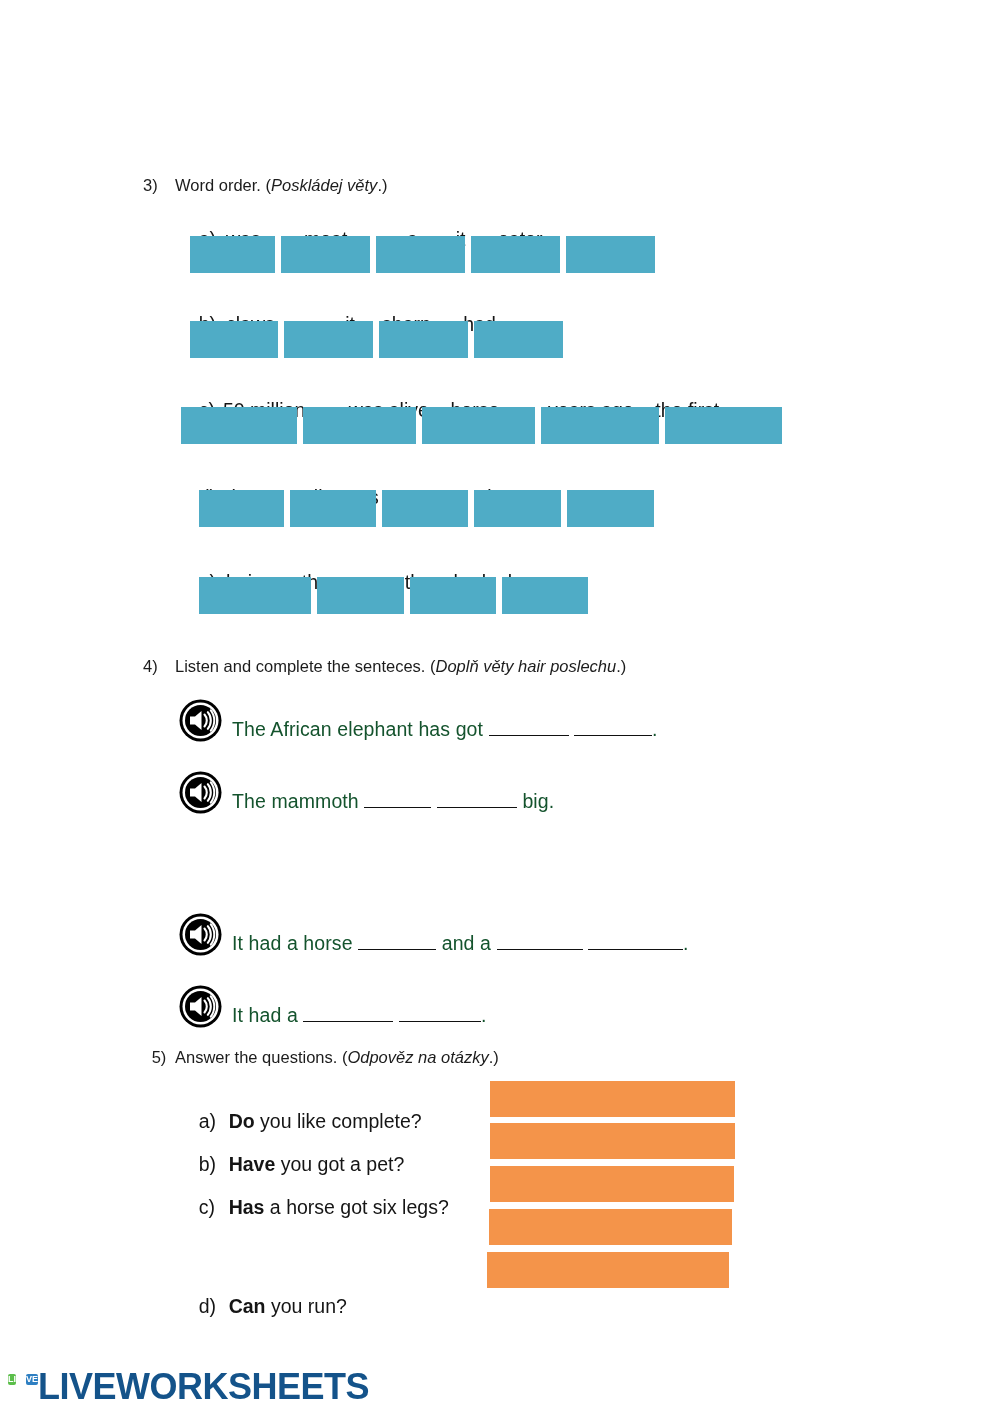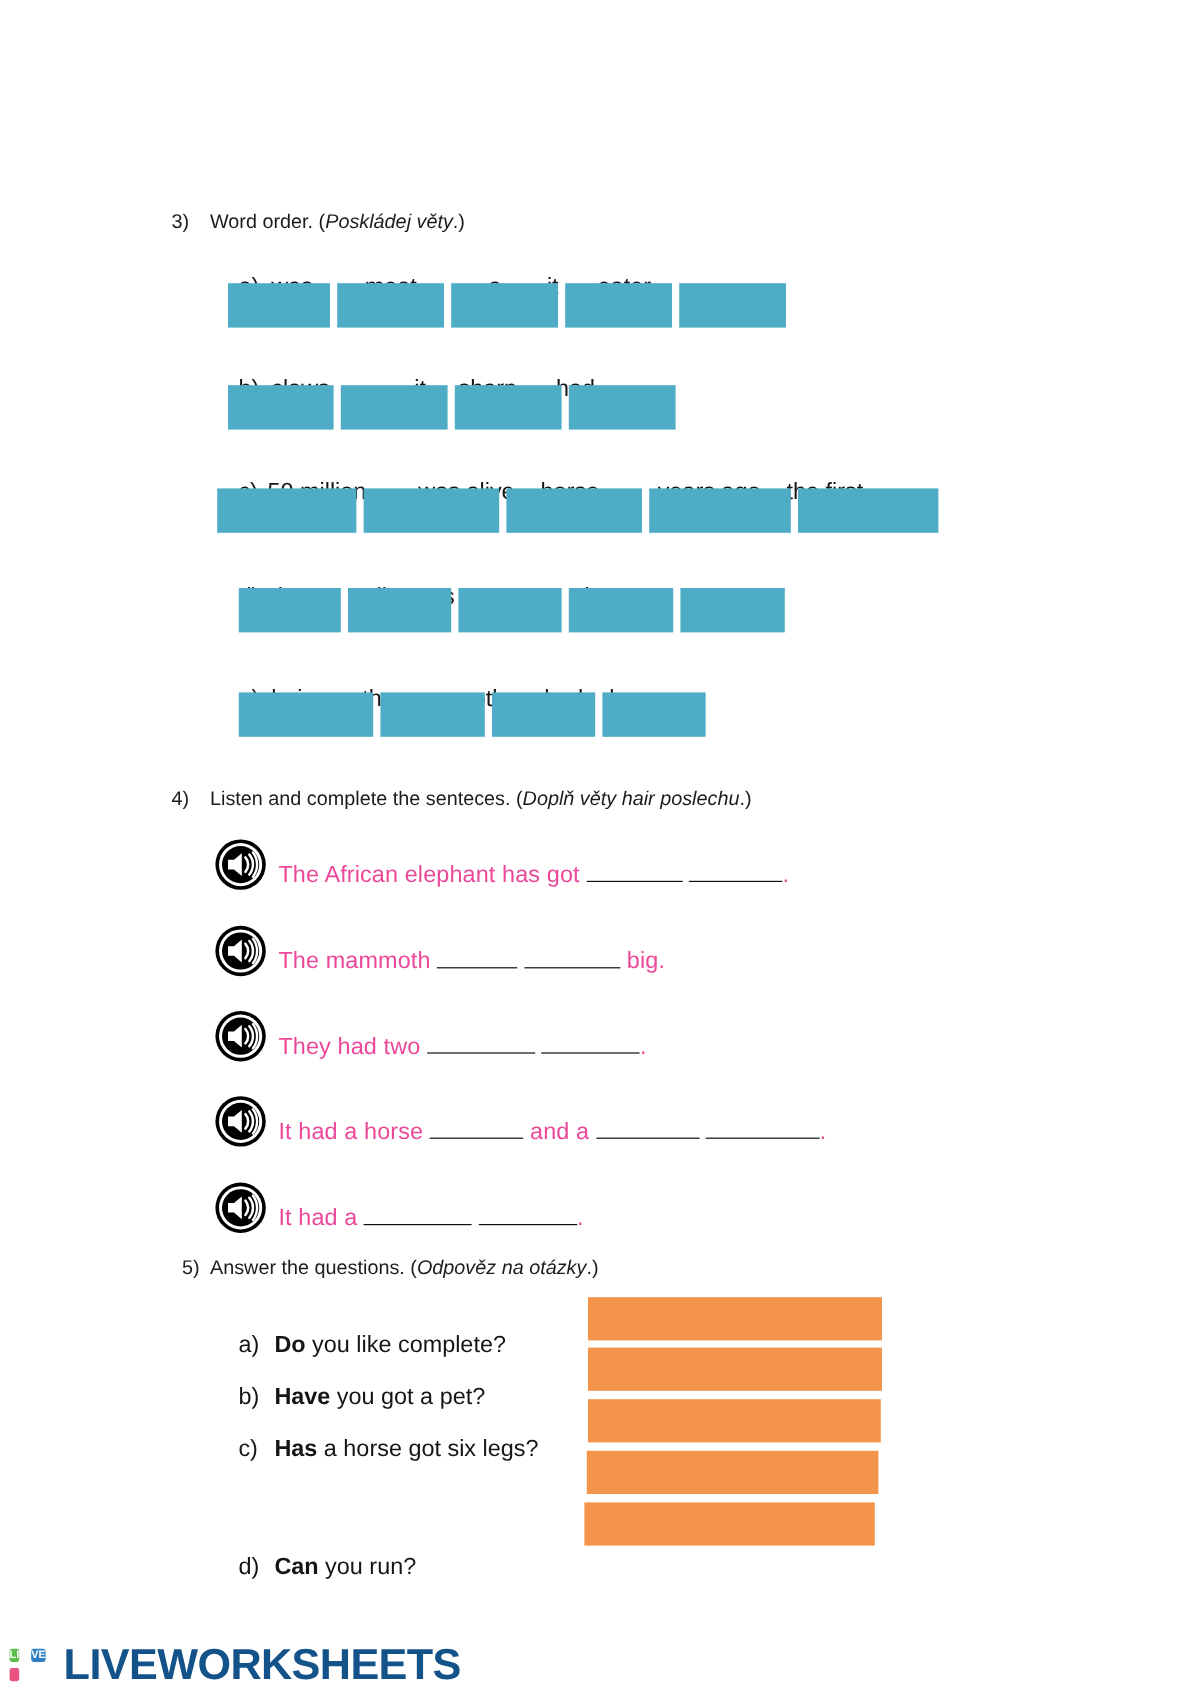--- a/index.html
+++ b/index.html
@@ -68,21 +68,21 @@
     width: 45px;
     height: 45px;
     flex: 0 0 45px;
     position: relative;
     margin-right: 9px;
   }
   .speaker svg { display: block; }
 
   .listen-text {
     font-size: 19.5px;
-    color: #ec4899;
+    color: #14532d;
     white-space: pre;
     padding-bottom: 2px;
     letter-spacing: .1px;
   }
   .blank {
     display: inline-block;
     border-bottom: 1.6px solid #111;
     height: 15px;
     vertical-align: baseline;
   }
@@ -111,24 +111,24 @@
     position: absolute;
     left: 8px;
     top: 1366px;
     display: flex;
     align-items: center;
   }
   .logo-grid {
     width: 27px;
     height: 27px;
     display: grid;
-    grid-template-columns: 1fr 1fr 1fr;
+    grid-template-columns: 1fr 1fr 1fr 1fr;
     grid-template-rows: 1fr 1fr;
     gap: 5px;
-    margin-right: 18px;
+    margin-right: 3px;
   }
   .logo-cell {
     display: flex;
     align-items: center;
     justify-content: center;
     font-size: 9px;
     font-weight: bold;
     color: #ffffff;
     font-family: "Liberation Sans", sans-serif;
     border-radius: 2px;
@@ -230,34 +230,20 @@
         <circle cx="22.5" cy="22.5" r="15.5" fill="#000"></circle>
         <path d="M17 18.5 h-5 v8 h5 l6.5 5.5 v-19 z" fill="#fff"></path>
         <path d="M26.5 16.5 a9 9 0 0 1 0 12" stroke="#fff" stroke-width="2.1" fill="none" stroke-linecap="round"></path>
         <path d="M29.8 14.2 a13 13 0 0 1 0 16.6" stroke="#fff" stroke-width="2.1" fill="none" stroke-linecap="round"></path>
         <path d="M32.8 12.4 a16.5 16.5 0 0 1 0 20.2" stroke="#fff" stroke-width="2" fill="none" stroke-linecap="round"></path>
       </svg>
     </span>
     <span class="listen-text"><span>The mammoth </span><span class="blank" style="width:67px;"></span><span> </span><span class="blank" style="width:80px;"></span><span> big.</span></span>
   </div>
 
-  <div class="listen-item" style="left:178px; top:841px;">
-    <span class="speaker">
-      <svg width="45" height="45" viewBox="0 0 45 45">
-        <circle cx="22.5" cy="22.5" r="21" fill="#000"></circle>
-        <circle cx="22.5" cy="22.5" r="18" fill="#fff"></circle>
-        <circle cx="22.5" cy="22.5" r="15.5" fill="#000"></circle>
-        <path d="M17 18.5 h-5 v8 h5 l6.5 5.5 v-19 z" fill="#fff"></path>
-        <path d="M26.5 16.5 a9 9 0 0 1 0 12" stroke="#fff" stroke-width="2.1" fill="none" stroke-linecap="round"></path>
-        <path d="M29.8 14.2 a13 13 0 0 1 0 16.6" stroke="#fff" stroke-width="2.1" fill="none" stroke-linecap="round"></path>
-        <path d="M32.8 12.4 a16.5 16.5 0 0 1 0 20.2" stroke="#fff" stroke-width="2" fill="none" stroke-linecap="round"></path>
-      </svg>
-    </span>
-    <span class="listen-text"><span>They had two </span><span class="blank" style="width:90px;"></span><span> </span><span class="blank" style="width:82px;"></span><span>.</span></span>
-  </div>
 
   <div class="listen-item" style="left:178px; top:912px;">
     <span class="speaker">
       <svg width="45" height="45" viewBox="0 0 45 45">
         <circle cx="22.5" cy="22.5" r="21" fill="#000"></circle>
         <circle cx="22.5" cy="22.5" r="18" fill="#fff"></circle>
         <circle cx="22.5" cy="22.5" r="15.5" fill="#000"></circle>
         <path d="M17 18.5 h-5 v8 h5 l6.5 5.5 v-19 z" fill="#fff"></path>
         <path d="M26.5 16.5 a9 9 0 0 1 0 12" stroke="#fff" stroke-width="2.1" fill="none" stroke-linecap="round"></path>
         <path d="M29.8 14.2 a13 13 0 0 1 0 16.6" stroke="#fff" stroke-width="2.1" fill="none" stroke-linecap="round"></path>

